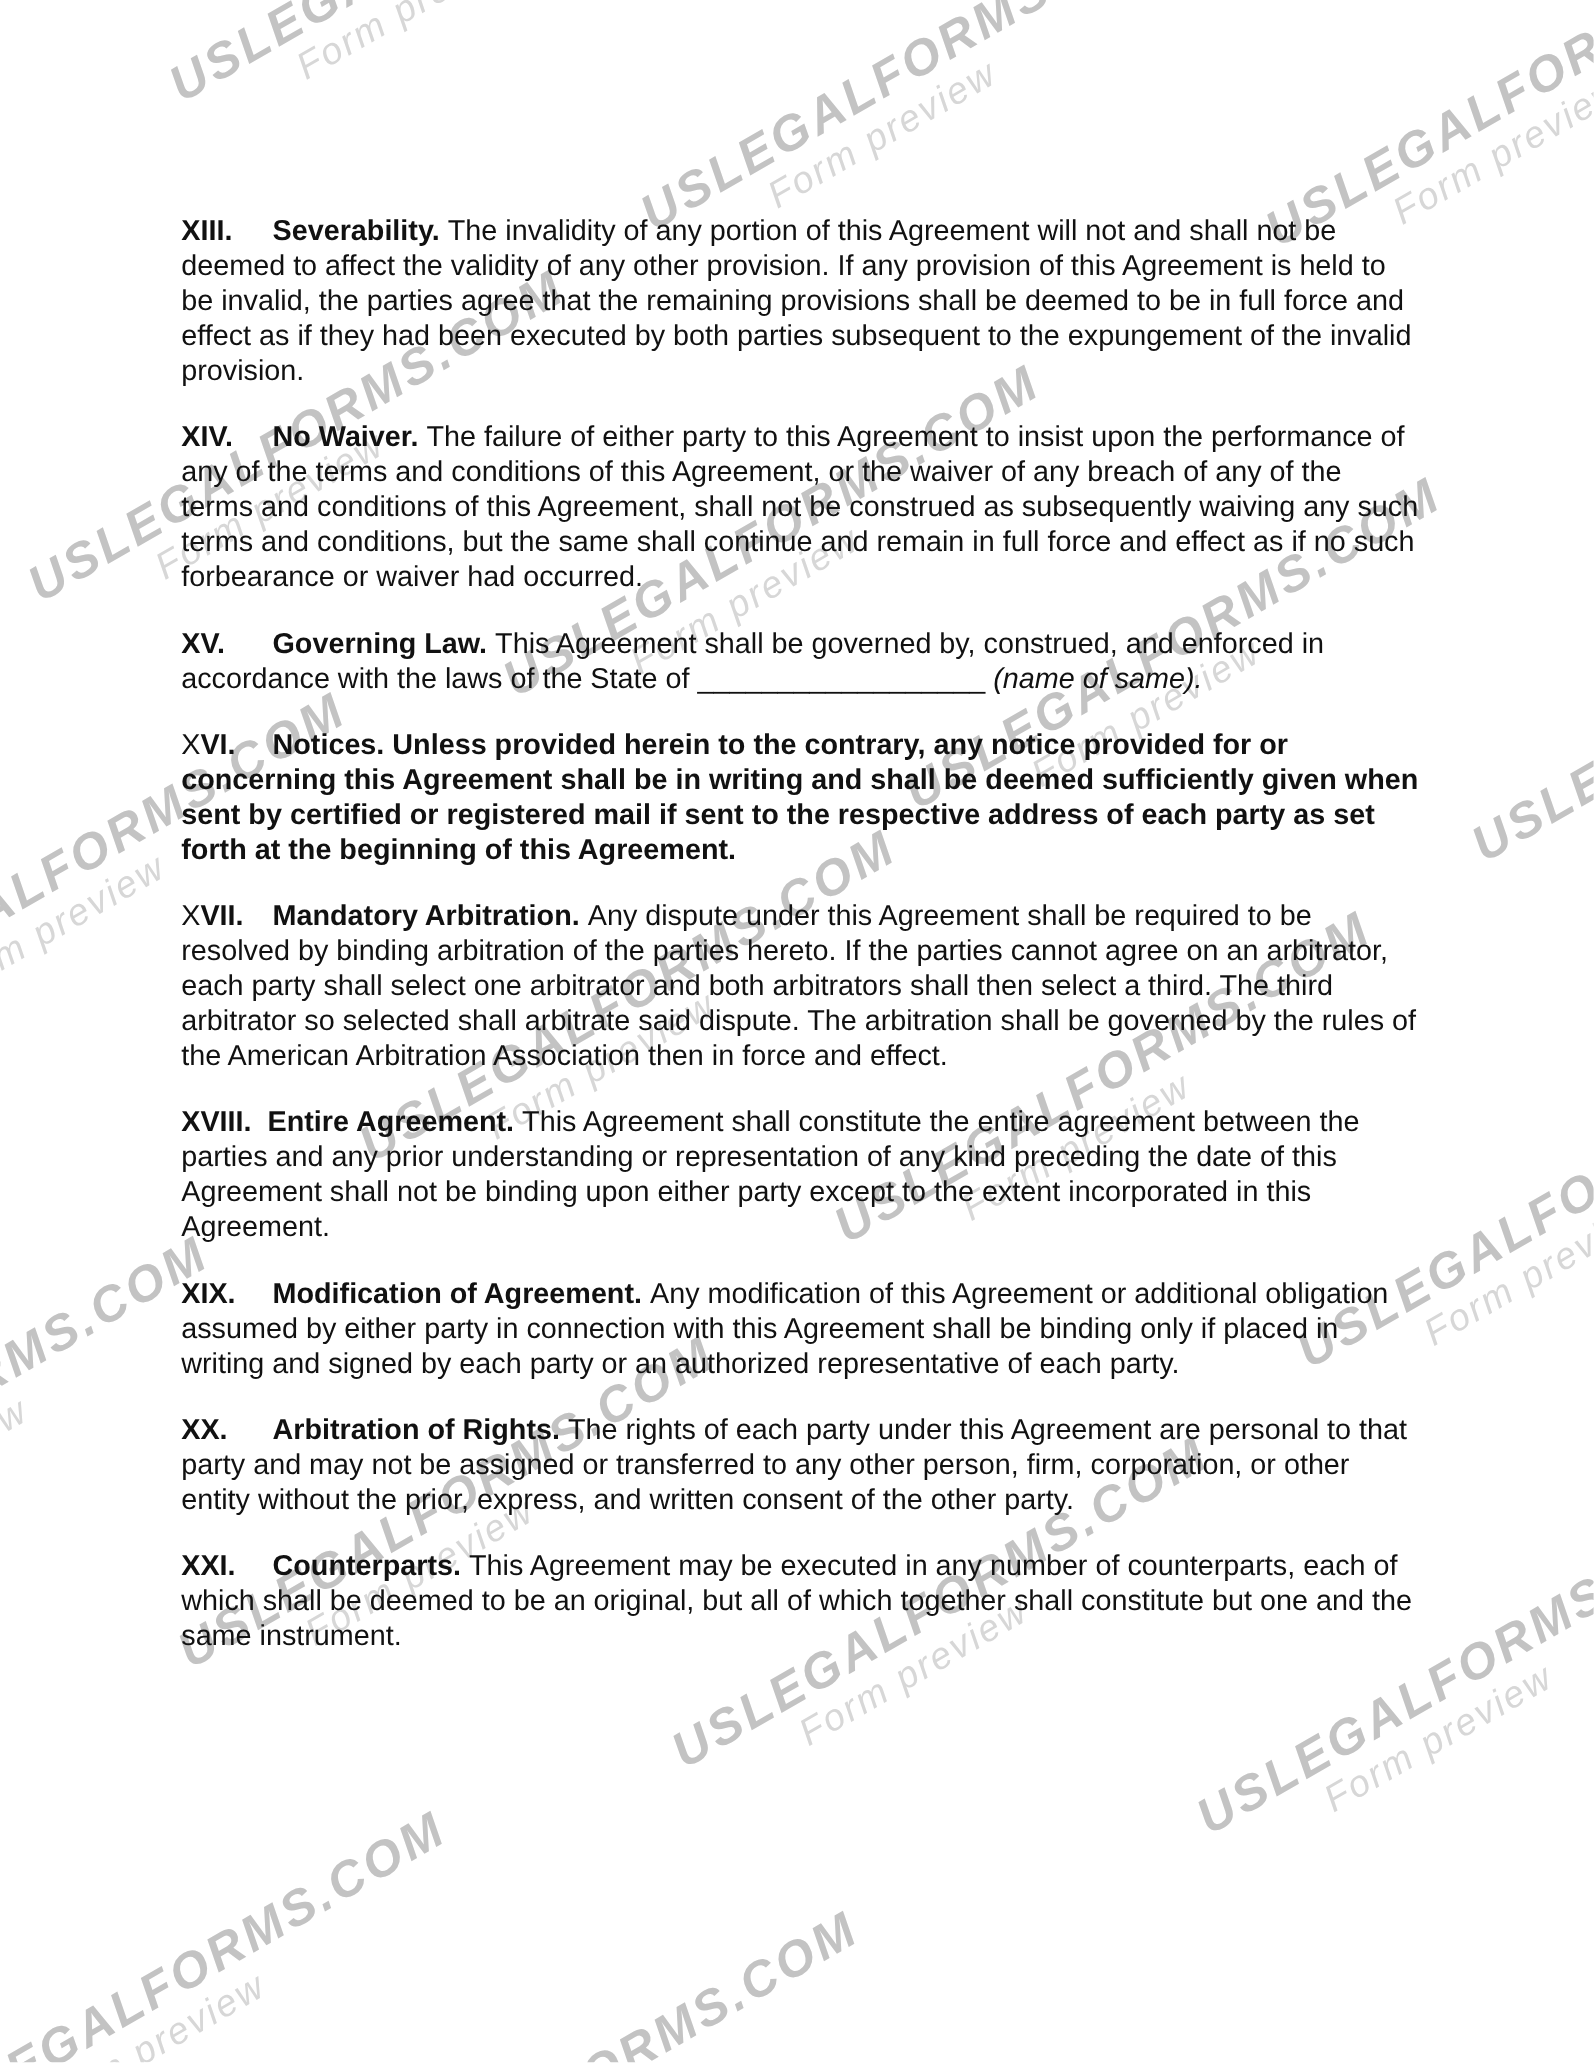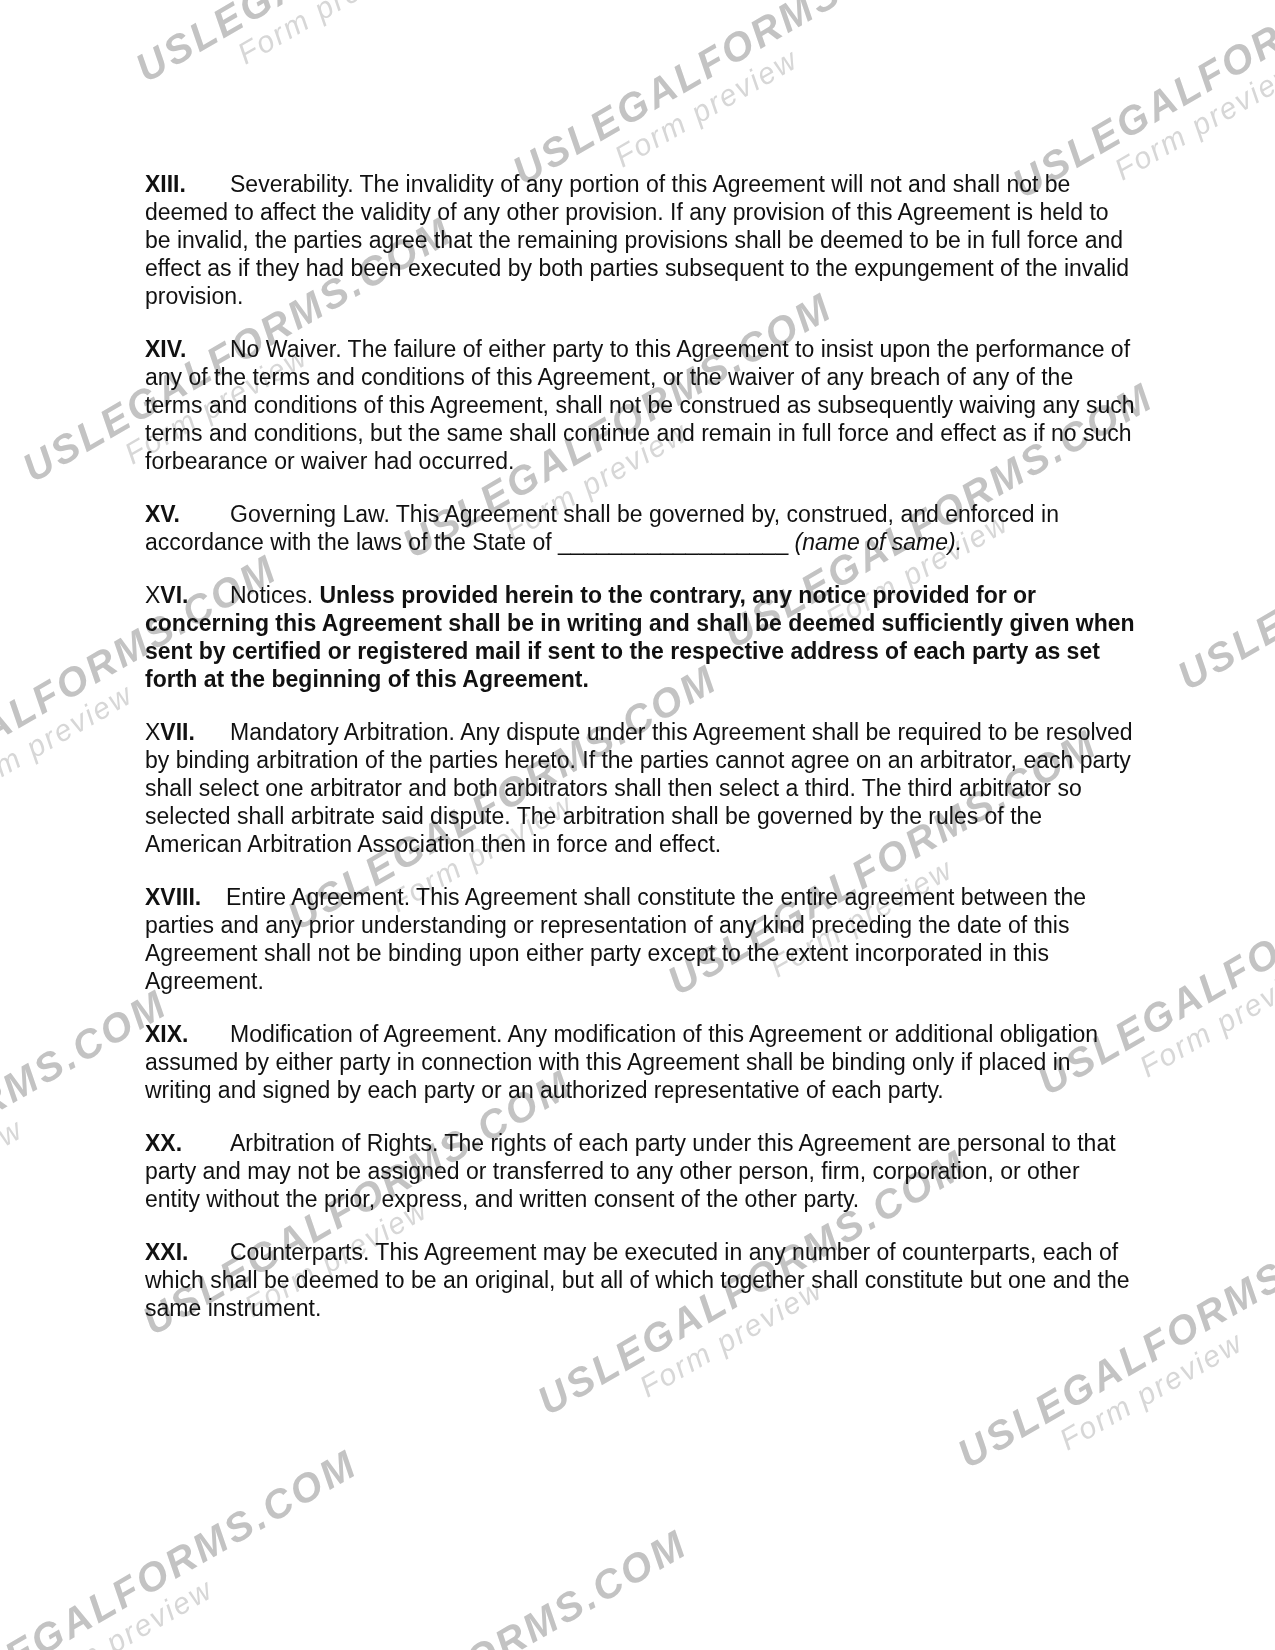--- a/index.html
+++ b/index.html
@@ -41,21 +41,21 @@
     padding:170px 0 0 145px;
     width:990px;
     color:#111111;
     font-size:23px;
     line-height:28px;
   }
   p.section{margin:0 0 25px 0;}
   .sec-num{display:inline-block;min-width:73px;font-weight:bold;}
   .sec-num.notab{min-width:0;}
   .num-reg{font-weight:normal;}
-  .sec-title{font-weight:normal;margin-left:12px;}
+  .sec-title{font-weight:bold;}
   .bold-para .run{font-weight:bold;text-align:right;}
   .run.italic{font-style:italic;}
 </style>
 </head>
 <body>
 
 <div class="page">
   <div class="wm-layer">
       <div class="wm" style="left: 128px; top: 52px;">
         <span class="wm-brand">USLEGALFORMS.COM</span>

